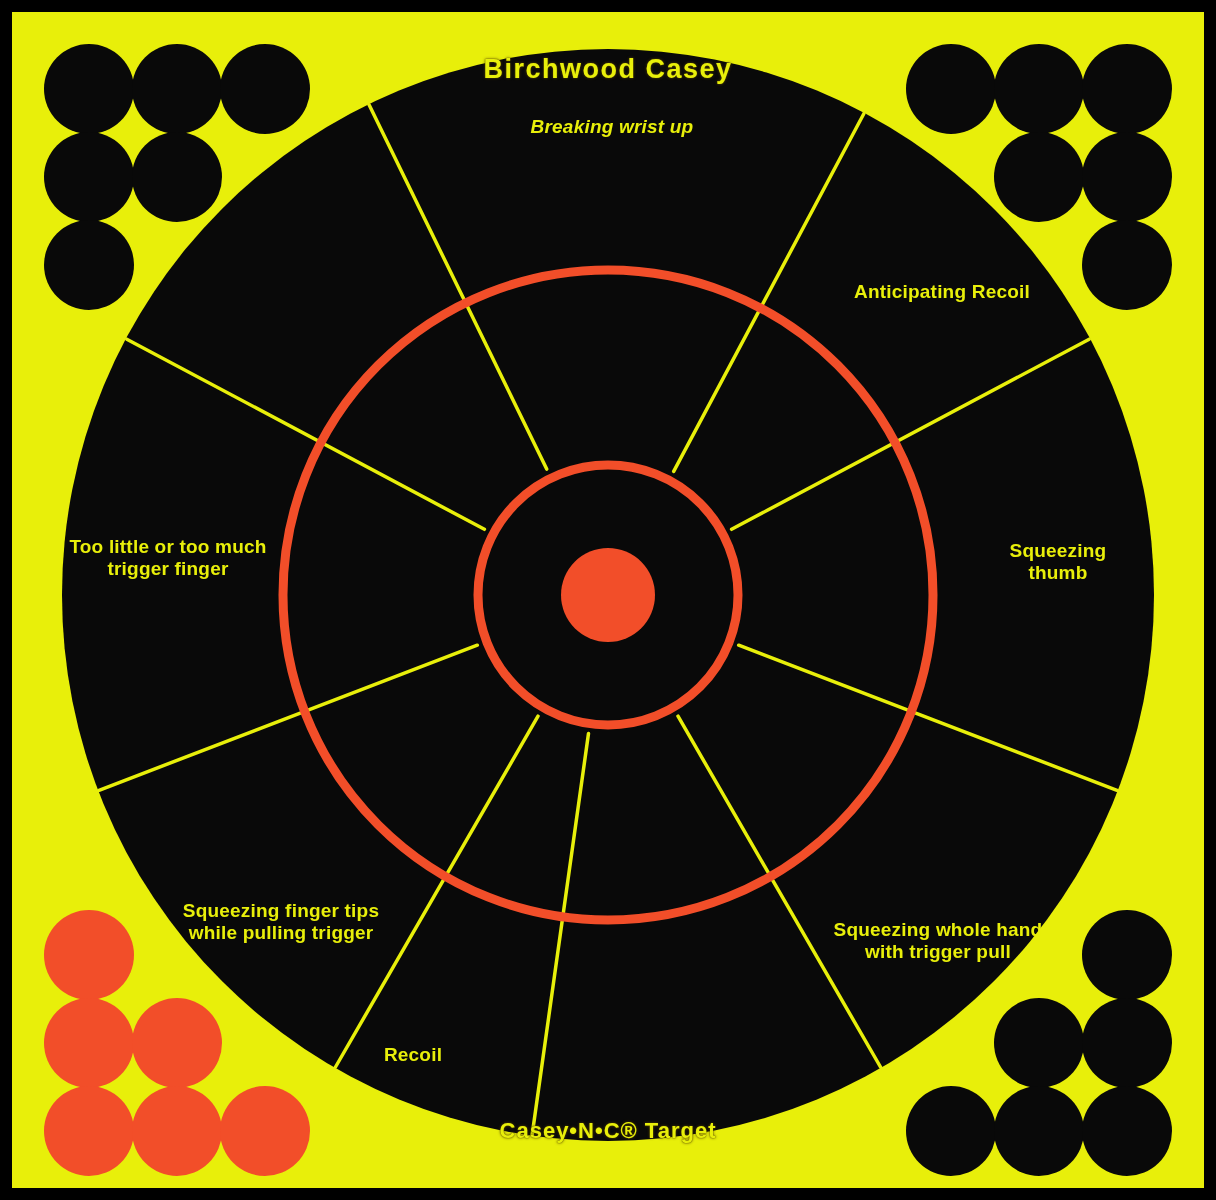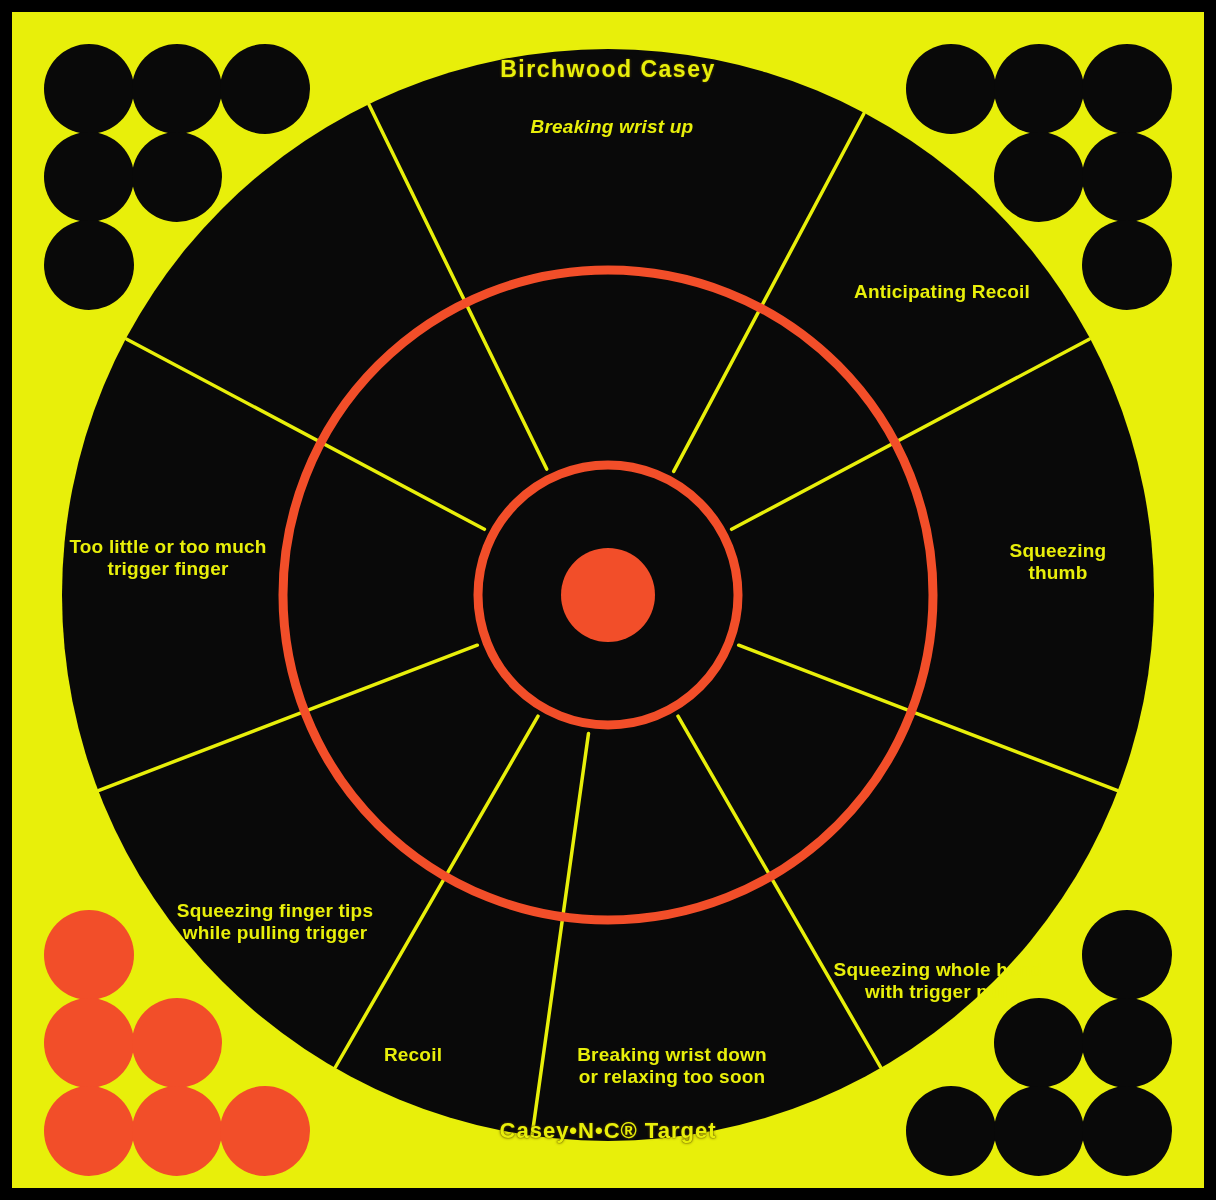--- a/index.html
+++ b/index.html
@@ -28,21 +28,21 @@
     transform:translate(-50%,-50%);
     color:var(--yellow,#e8ef0a);
     font-weight:bold;
     font-size:19px;
     line-height:1.18;
     text-align:center;
     white-space:pre-line;
     letter-spacing:.2px;
   }
   .brand {
-    font-size:23px;
+    font-size:27px;
     letter-spacing:1.5px;
     text-shadow:0 0 3px rgba(92,72,0,.95), 0 0 1px #3a3000;
   }
   .product {
     font-size:22px;
     letter-spacing:1px;
     text-shadow:0 0 3px rgba(92,72,0,.95), 0 0 1px #3a3000;
   }
 </style>
 </head>
@@ -111,29 +111,27 @@
   </svg>
 
   <div class="lbl brand" style="left:608px;  top:70px;">Birchwood Casey</div>
 
   <div class="lbl" style="left:612px;  top:127px;font-style:italic;">Breaking wrist up</div>
 
   <div class="lbl" style="left:942px;  top:264px;margin-top:28px;">Anticipating Recoil</div>
 
   <div class="lbl" style="left:1058px; top:562px;">Squeezing thumb</div>
 
-  <div class="lbl" style="left:938px;  top:941px;margin-top:40px;">Squeezing whole hand
+  <div class="lbl" style="left:938px;  top:941px;">Squeezing whole hand
 with trigger pull</div>
 
-  <div class="lbl" style="left:672px;  top:1066px;">Breaking wrist down
-or relaxing too soon</div>
 
   <div class="lbl" style="left:413px;  top:1055px;">Recoil</div>
 
-  <div class="lbl" style="left:275px;  top:922px;text-align:center;">Squeezing finger tips
+  <div class="lbl" style="left:281px;  top:922px;text-align:center;">Squeezing finger tips
 while pulling trigger</div>
 
   <div class="lbl" style="left:168px;  top:558px;">Too little or too much
 trigger finger</div>
 
 
   <div class="lbl product" style="left:608px; top:1131px;">Casey•N•C® Target</div>
 
 </div>
 

